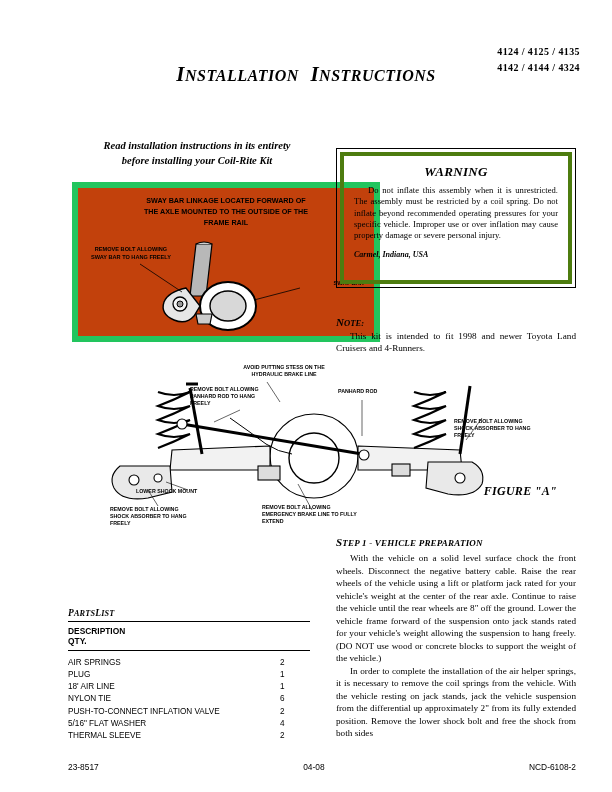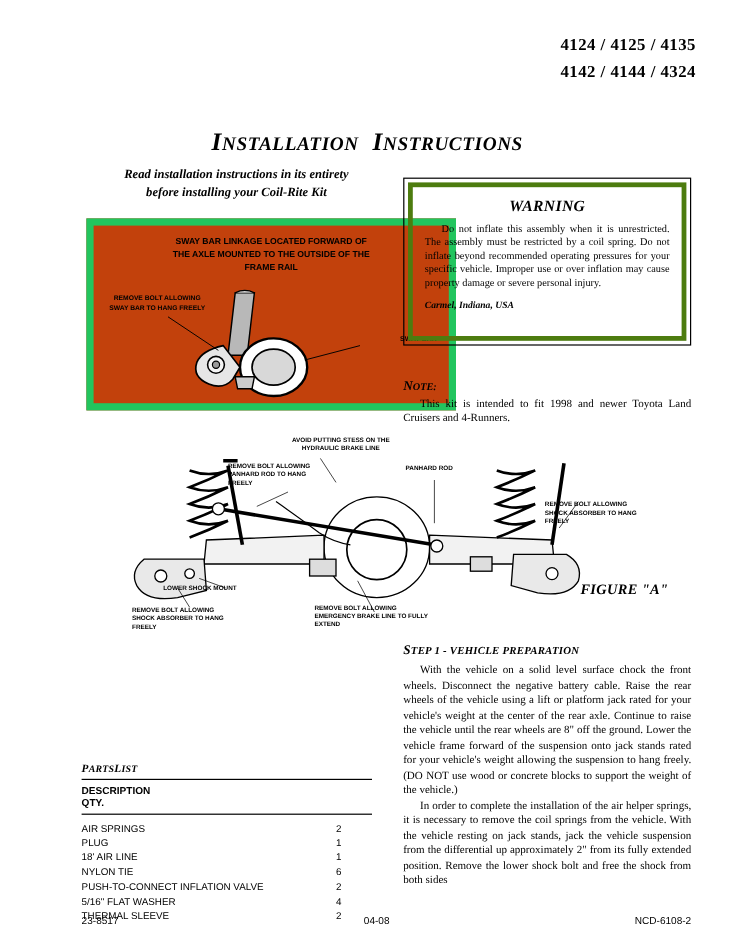--- a/index.html
+++ b/index.html
@@ -8,31 +8,31 @@
     background:#ffffff;
     font-family:"Liberation Serif", serif;
     color:#000;
     position:relative;
     overflow:hidden;
   }
   .page{position:absolute;inset:0;}
 
   
   .partnos{
-    position:absolute;right:32px;top:28px;
+    position:absolute;right:32px;top:44px;
     text-align:right;
     font-family:"Liberation Serif", serif;
-    font-weight:bold;font-size:14px;letter-spacing:.4px;line-height:1.55;
+    font-weight:bold;font-size:10px;letter-spacing:.4px;line-height:1.55;
   }
   .title{
     position:absolute;left:0;right:0;top:62px;
     text-align:center;
     font-family:"Liberation Serif", serif;
     font-weight:bold;font-style:italic;
-    font-size:21px;letter-spacing:.5px;margin-top:44px;
+    font-size:21px;letter-spacing:.5px;
   }
   .title .sc{font-size:21px;}
   .title .lc{font-size:16px;}
 
   
   .intro{
     position:absolute;left:72px;top:138px;width:250px;
     font-family:"Liberation Serif", serif;
     font-weight:bold;font-style:italic;font-size:10.5px;
     line-height:1.45;text-align:center;
@@ -126,21 +126,20 @@
     font-size:8.4px;padding:5px 0 6px 0;
   }
 
   .partslist{
     position:absolute;left:68px;top:608px;width:242px;
   }
   .partslist .title2{
     font-family:"Liberation Serif", serif;
     font-weight:bold;font-style:italic;font-size:9.4px;letter-spacing:.2px;
     padding-bottom:3px;
-    margin-top:28px;
   }
   .partslist .colhdr{
     display:flex;justify-content:space-between;
     font-family:"Liberation Sans", sans-serif;
     font-weight:bold;font-size:8.4px;padding:4px 0 4px 0;flex-direction:column;
   }
   .partslist .prow{
     display:flex;justify-content:space-between;
     font-family:"Liberation Sans", sans-serif;
     font-size:8.2px;line-height:1.48;

